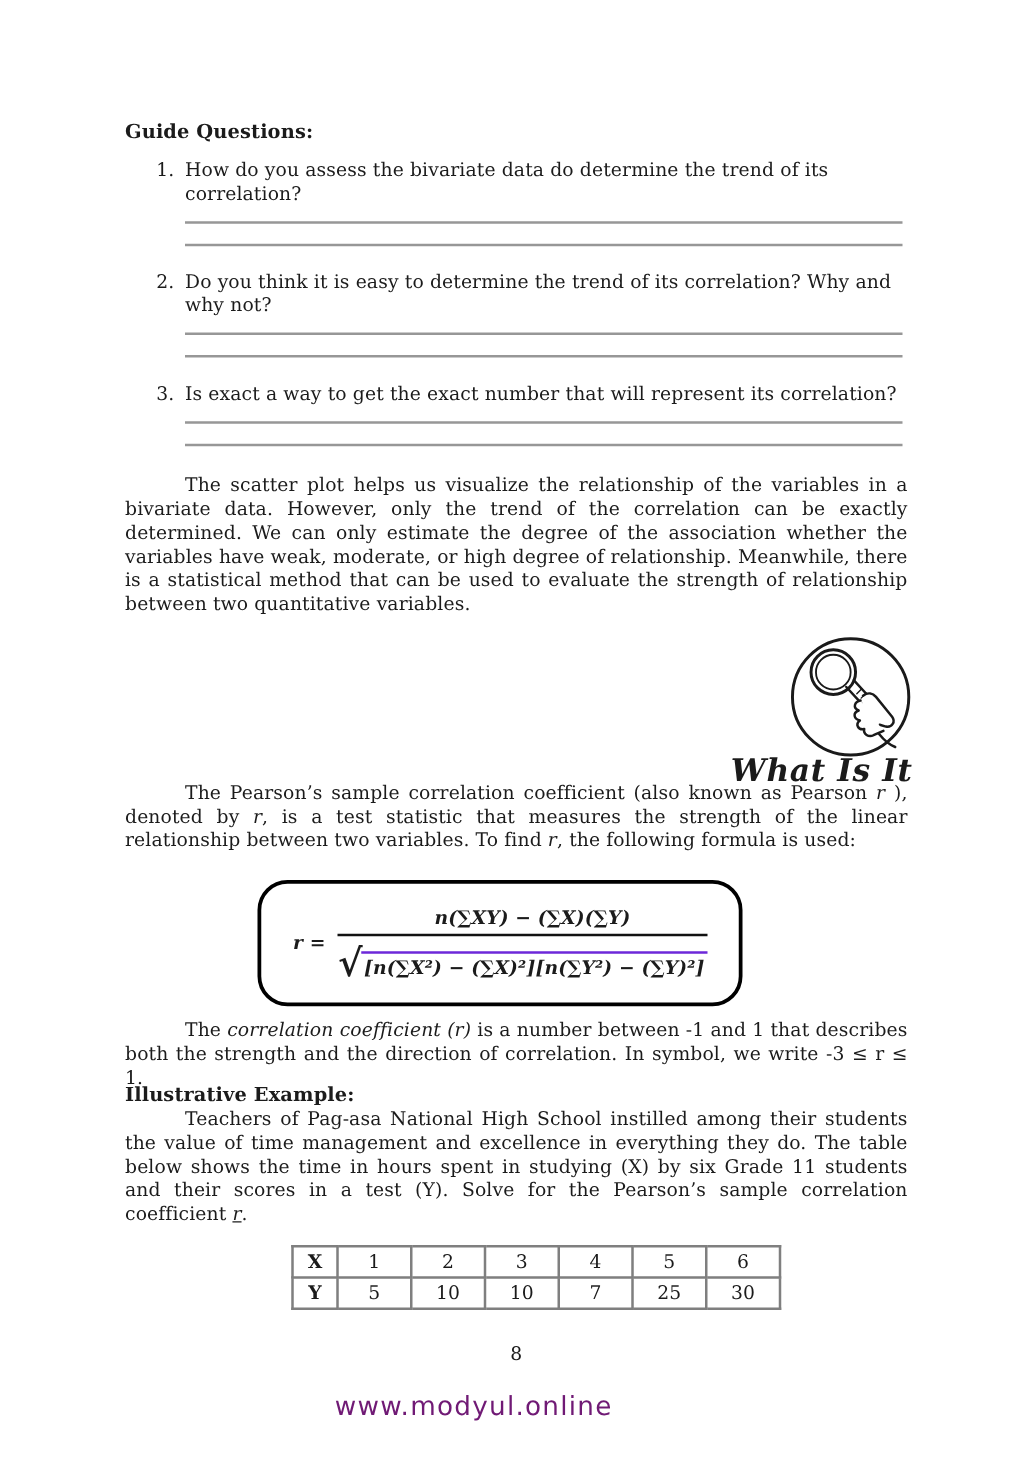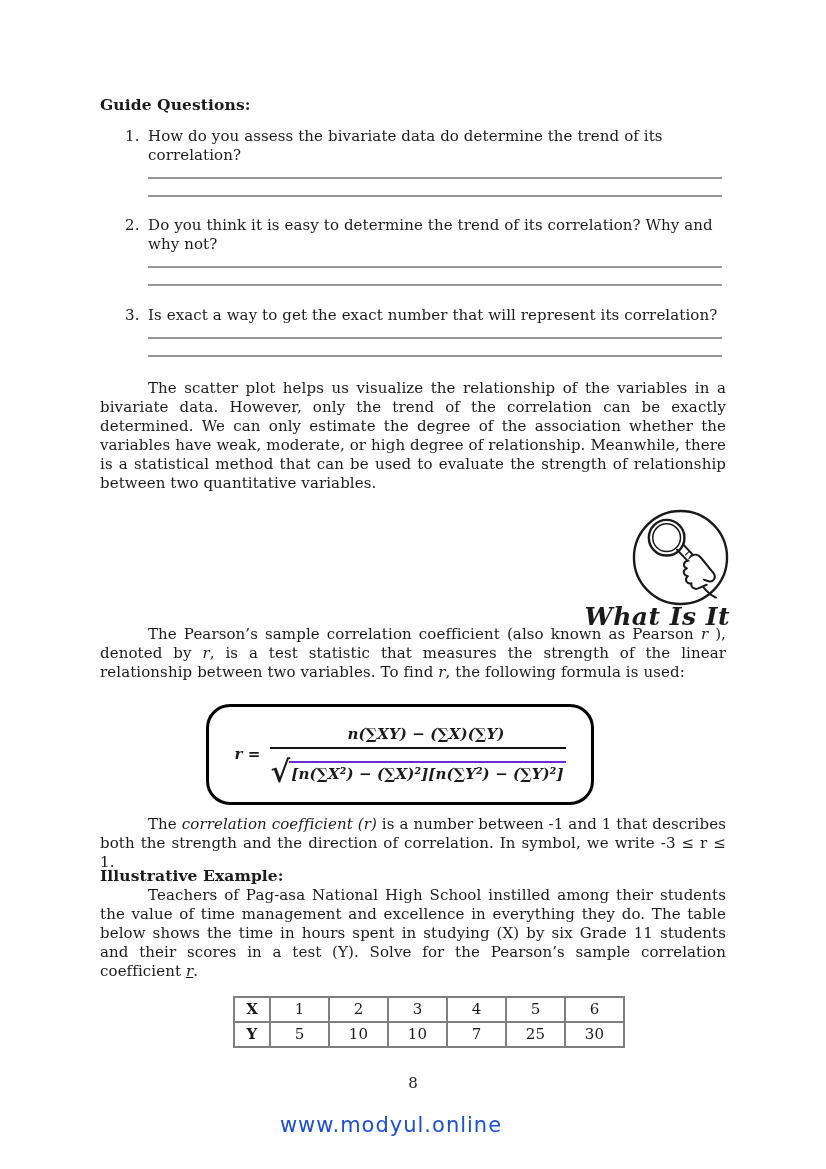--- a/index.html
+++ b/index.html
@@ -49,23 +49,23 @@
   .data-table { border-collapse:collapse; }
   .data-table th, .data-table td {
     border:2px solid #7f7f7f;
     height:25px; text-align:center; vertical-align:middle;
     font-size:15px; font-weight:normal; padding:0;
   }
   .data-table th { width:36px; font-weight:bold; }
   .data-table td { width:59px; }
   .page-number { left:0; width:826px; text-align:center; font-size:15px; }
   .watermark {
-    left:12px; width:758px; text-align:center;
+    left:0; width:758px; text-align:center;
     font-family:"DejaVu Sans", sans-serif;
-    font-size:21px; color:#1d4ed8; letter-spacing:1px;
+    font-size:21px; color:#701a75; letter-spacing:1px;
   }
 </style>
 </head>
 <body>
 
 <div class="page">
 
   <div class="abs bold-head" style="top:95px;">Guide Questions:</div>
 
   <div class="abs question" style="top:127px;">

